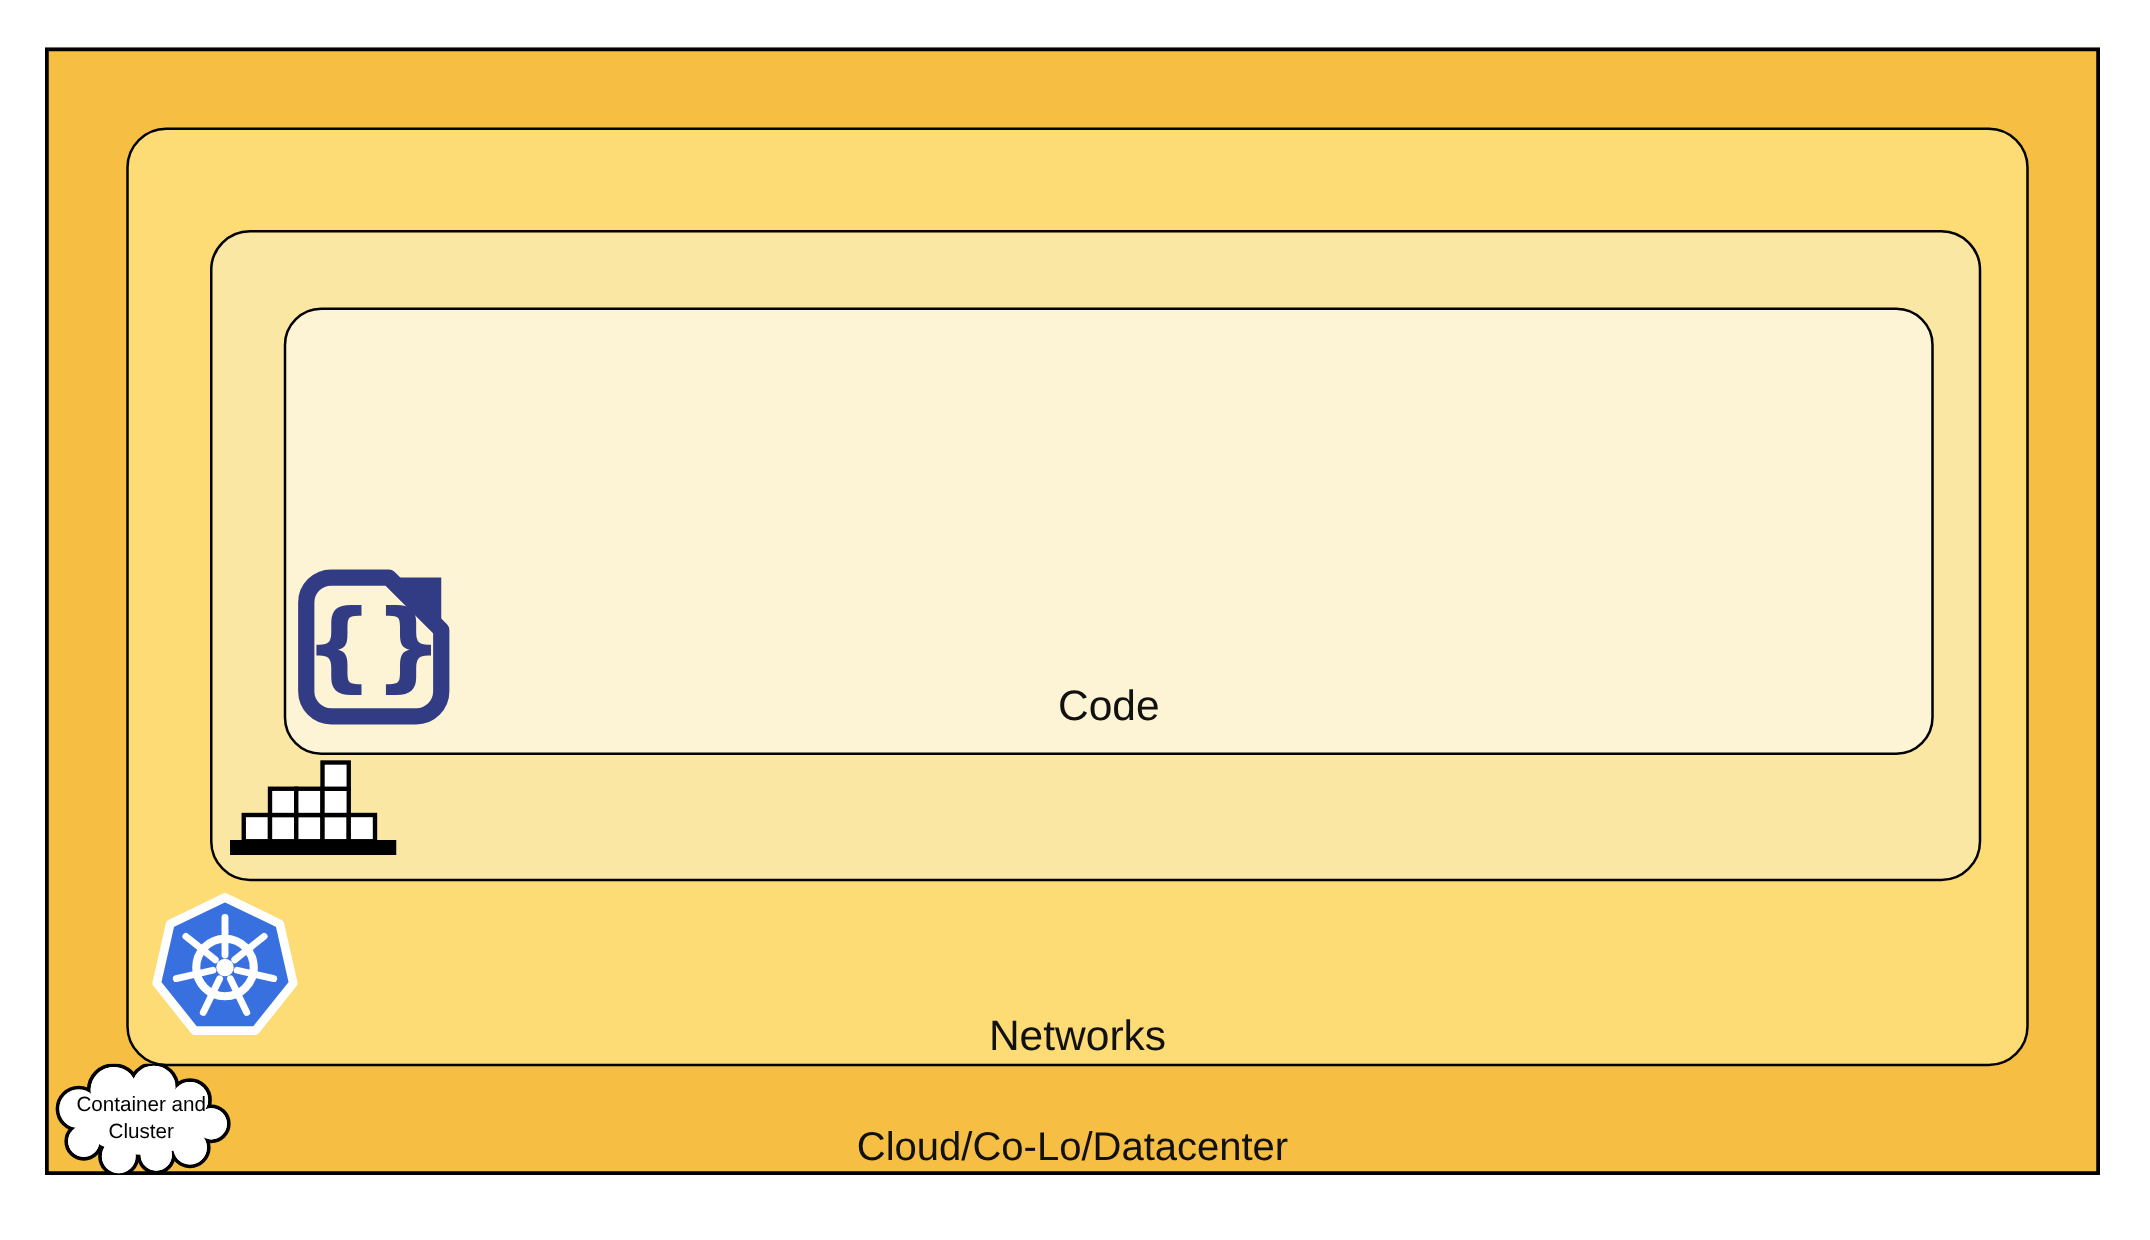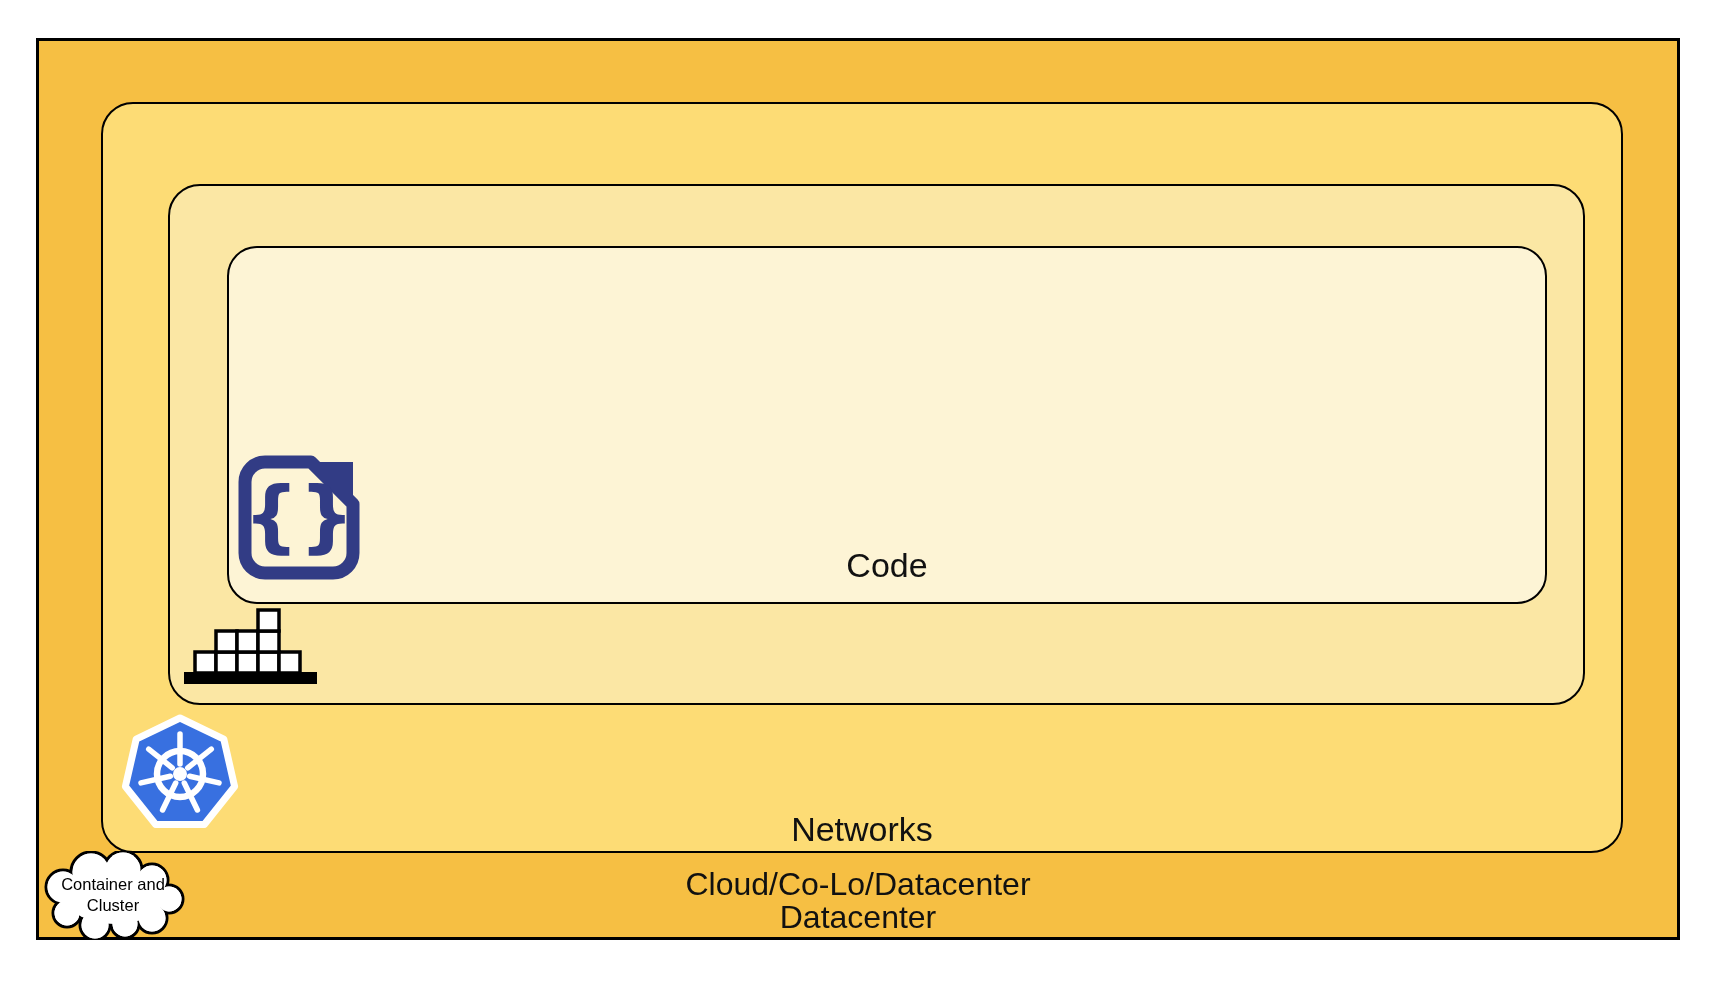--- a/index.html
+++ b/index.html
@@ -34,21 +34,20 @@
     <div class="layer" id="layer-cluster" style="background: rgb(253, 220, 117);">
       <div class="layer" id="layer-container" style="background: rgb(251, 231, 164);">
         <div class="layer" id="layer-code" style="background: rgb(253, 244, 213);">
           <div class="layer-label" id="label-code">Code</div>
         </div>
       </div>
       <div class="layer-label" id="label-cluster">Networks</div>
     </div>
     <div class="layer-label" id="label-datacenter">
       <div>Cloud/Co-Lo/Datacenter</div>
-      <div>Datacenter</div>
     </div>
   </div>
 
   <div class="icon" id="code-file-icon">
     <svg width="122" height="127" viewBox="0 0 122 127">
       <path d="M30 7 H73 L115 49 V98 A20 20 0 0 1 95 118 H27 A20 20 0 0 1 7 98 V27 A20 20 0 0 1 27 7 Z" fill="none" stroke="#323C85" stroke-width="13" stroke-linejoin="round"></path>
       <polygon points="68,7 115,7 115,54" fill="#323C85"></polygon>
       <text x="61" y="88" font-size="78" font-weight="bold" fill="#323C85" text-anchor="middle" font-family="DejaVu Sans, sans-serif">{}</text>
     </svg>
   </div>

